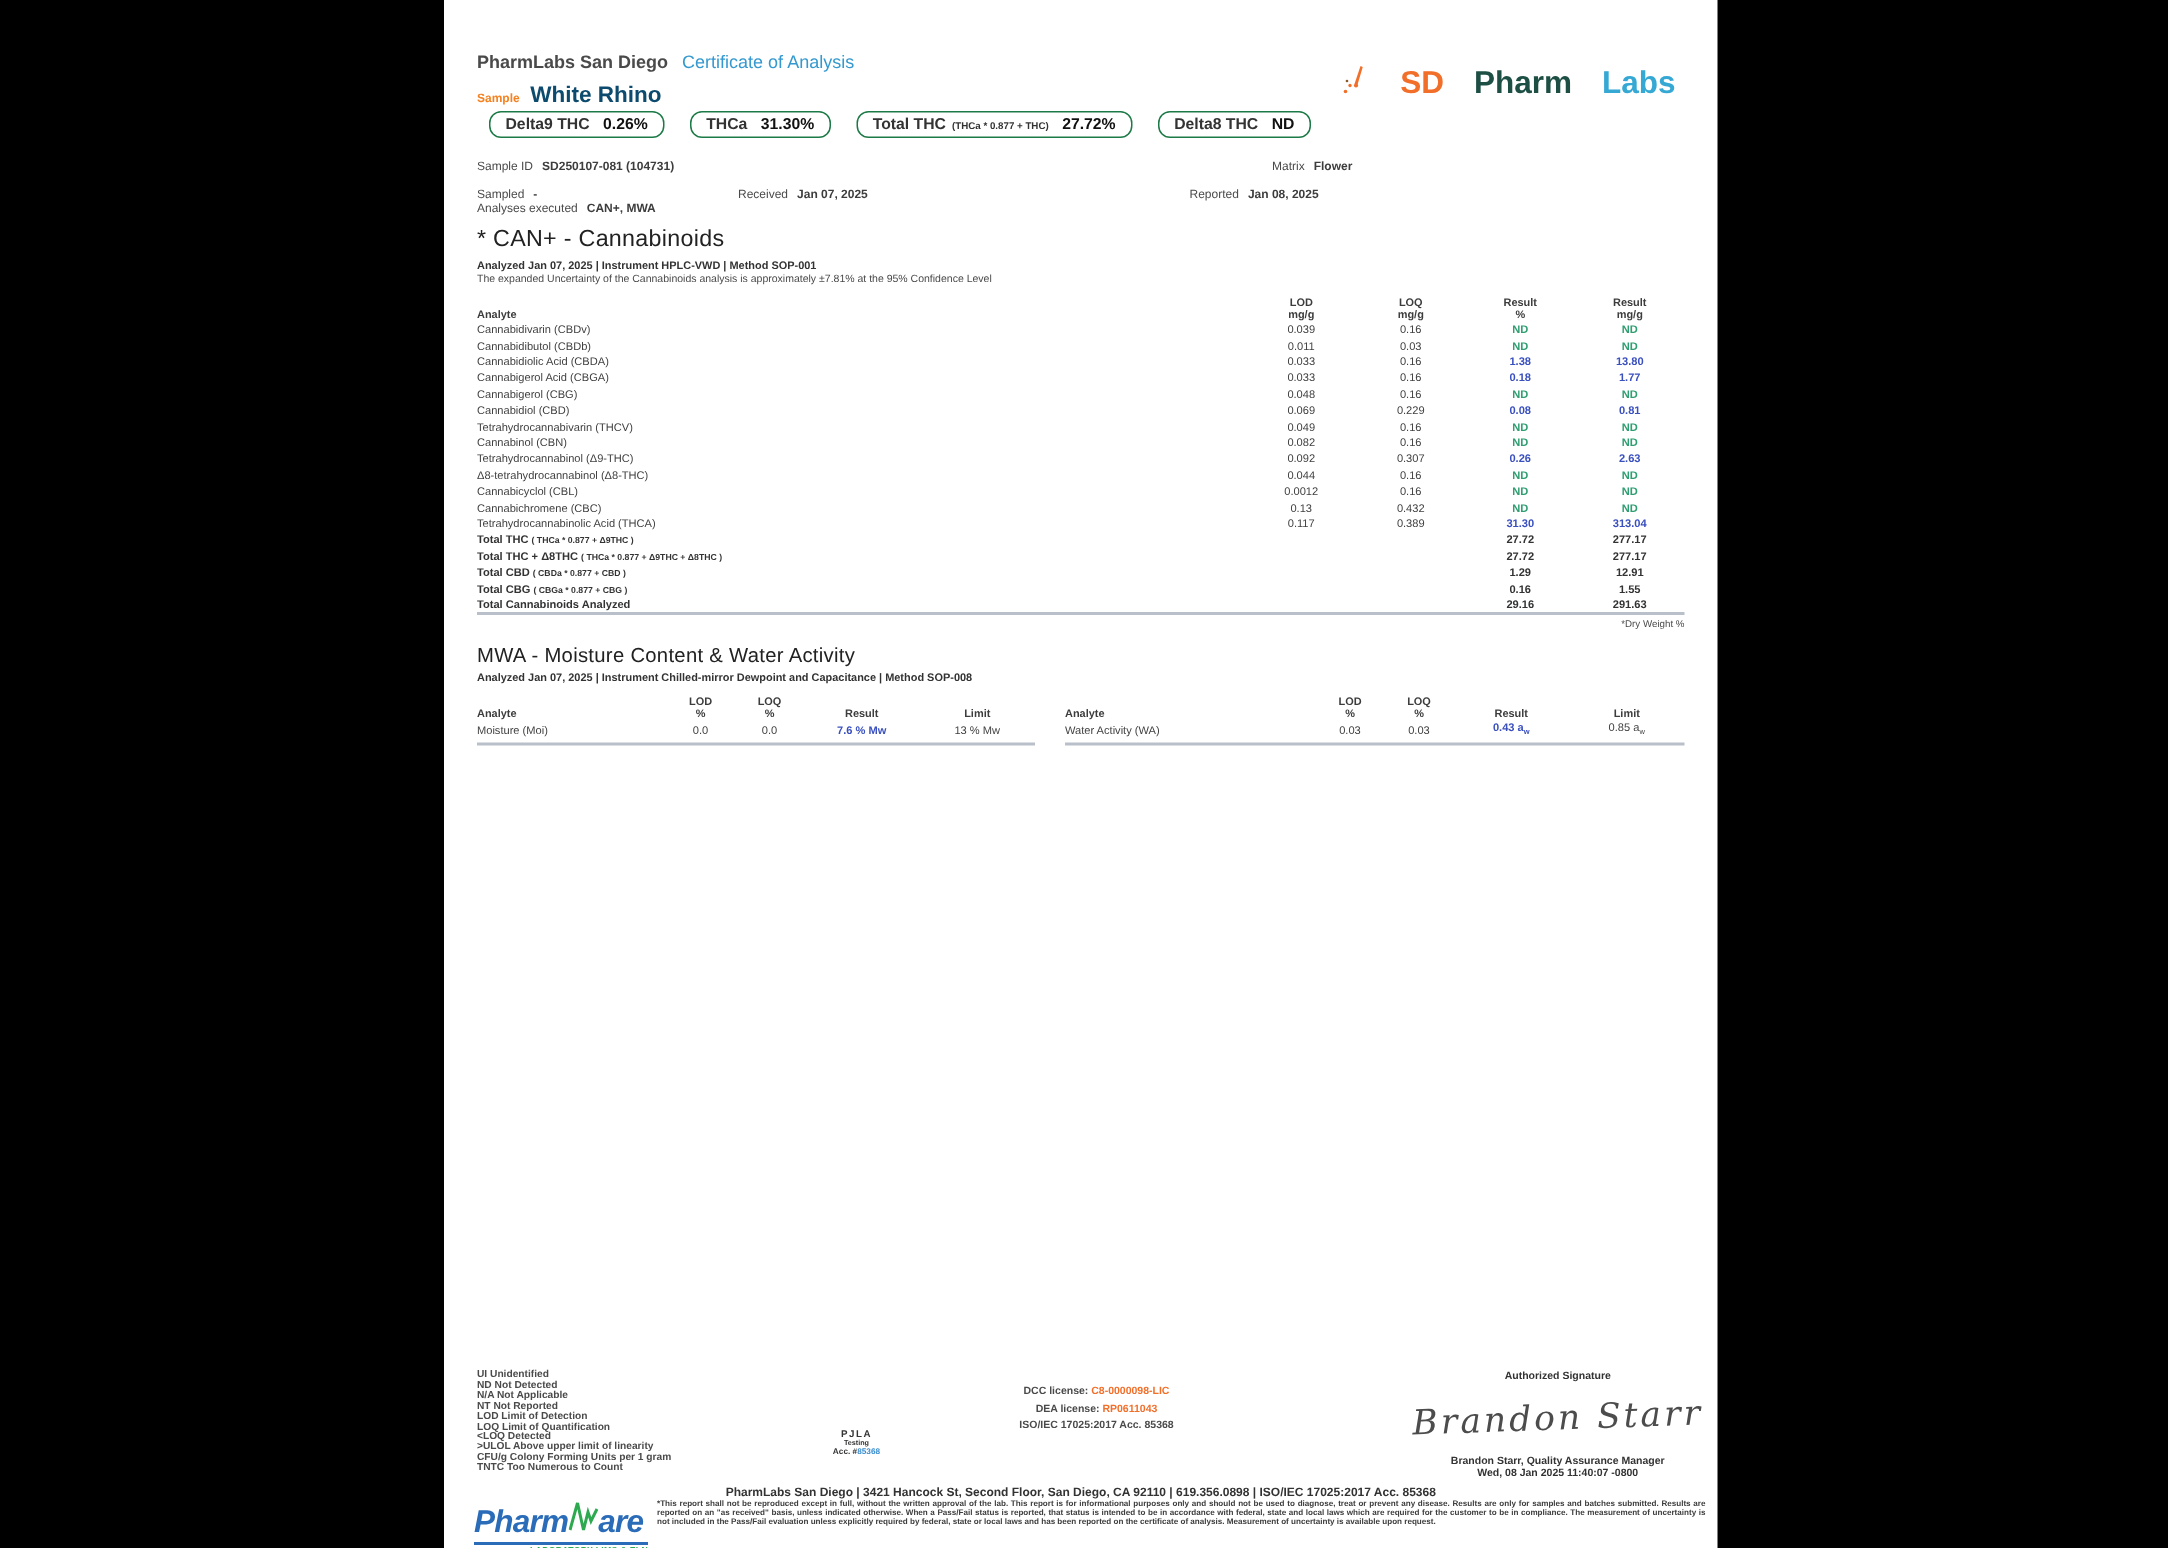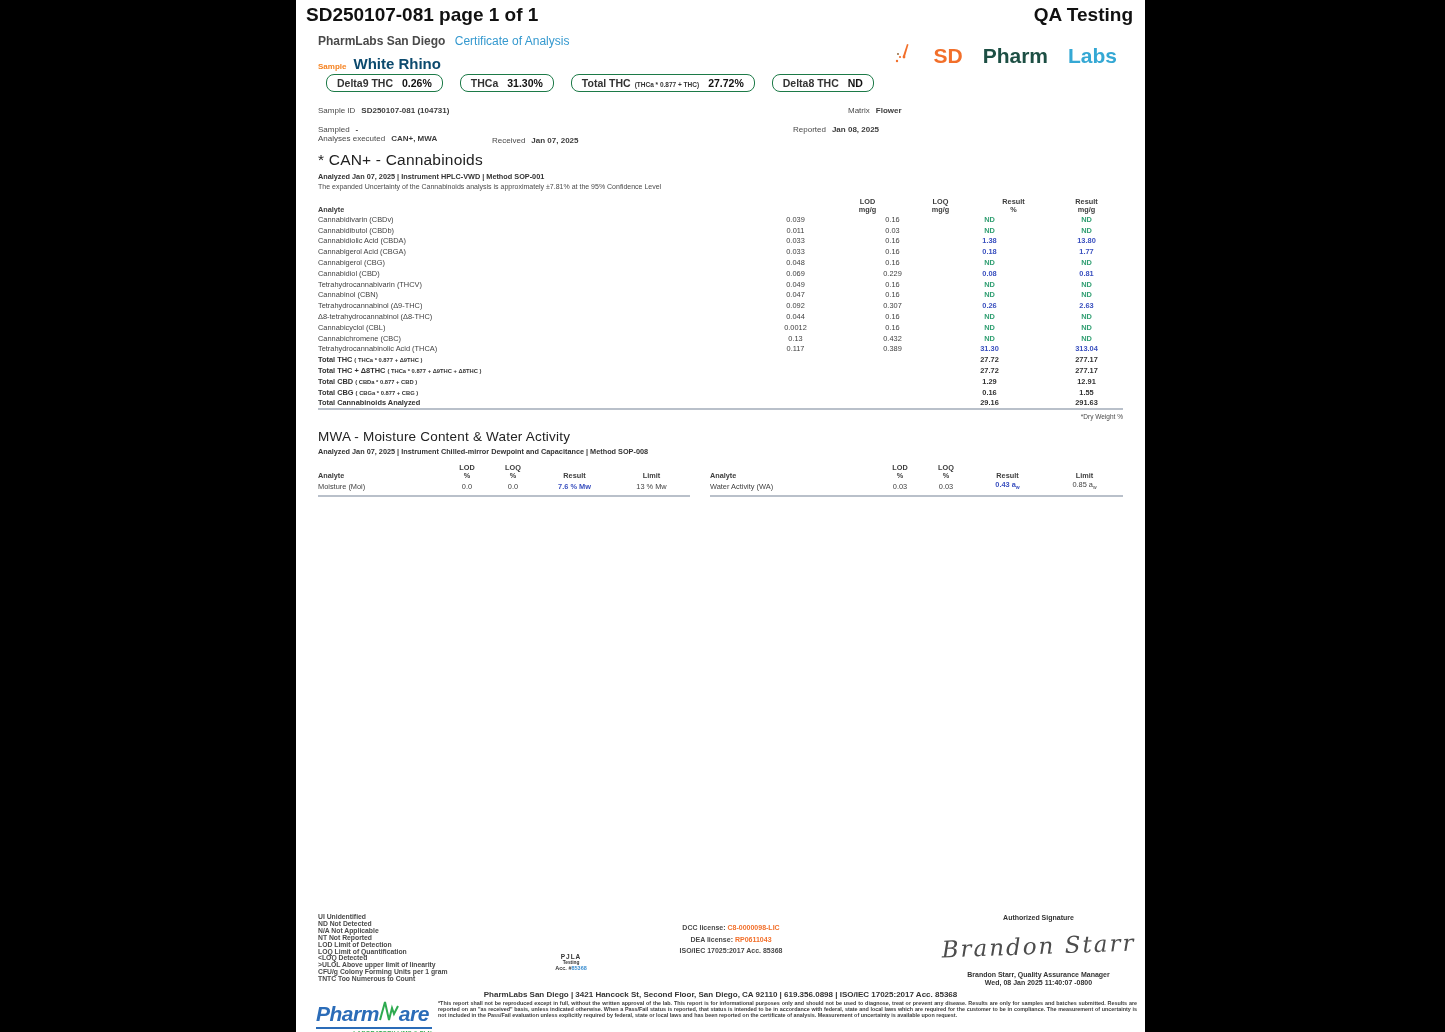--- a/index.html
+++ b/index.html
@@ -39,21 +39,21 @@
   
   .can{position:absolute;top:151px;left:22px;right:22px;}
   .sec-title{font-size:15.5px;color:#222;letter-spacing:.2px;}
   .sec-meta{font-size:7.3px;font-weight:bold;color:#333;margin-top:3px;}
   .sec-note{font-size:7px;color:#4a4a4a;margin-top:2px;}
 
   .thead{display:flex;align-items:flex-end;margin-top:8px;font-size:7.3px;font-weight:bold;color:#3d3d3d;}
   .thead .h-analyte{flex:1;}
   .hcol{width:73px;text-align:center;line-height:8px;}
   .tbody{border-bottom:2.5px solid #b9c0ca;}
-  .trow{display:flex;align-items:center;height:10.8px;font-size:7.4px;color:#3f3f3f;gap:24px;}
+  .trow{display:flex;align-items:center;height:10.8px;font-size:7.4px;color:#3f3f3f;}
   .c-analyte{flex:1;white-space:nowrap;}
   .c-analyte.tot{font-weight:bold;color:#333;}
   .c-analyte .formula{font-size:5.8px;font-weight:bold;margin-left:2px;}
   .c-num{width:73px;text-align:center;}
   .c-num.totv{font-weight:bold;color:#333;}
   .res.num-val{color:#3a50bf;font-weight:bold;}
   .res.nd{color:#2f9e71;font-weight:bold;}
   .dry-note{text-align:right;font-size:6.5px;color:#4a4a4a;margin-top:3px;}
 
   
@@ -96,24 +96,20 @@
   .pharmware{position:absolute;top:1000px;left:20px;width:116px;}
   .pw-main{display:flex;align-items:flex-end;border-bottom:2px solid #2b6cb8;padding-bottom:1px;}
   .pw-txt{font-size:21px;font-weight:bold;font-style:italic;color:#2b6cb8;letter-spacing:-.5px;}
   .pw-tag{text-align:right;font-size:5.8px;font-weight:bold;color:#2daa4f;margin-top:1px;letter-spacing:.2px;}
 </style>
 </head>
 <body>
 
 <div class="page">
 
-  <div class="doc-header">
-    <span>SD250107-081 page 1 of 1</span>
-    <span>QA Testing</span>
-  </div>
 
   <div class="brand-row">
     <span class="lab-name">PharmLabs San Diego</span>
     <span class="doc-type">Certificate of Analysis</span>
   </div>
 
   <div class="logo">
     <span>
       <svg width="16" height="22" viewBox="0 0 16 22">
         <circle cx="3" cy="19" r="1.2" fill="#f26f2a"></circle>
@@ -156,21 +152,21 @@
   <div class="info">
     <div class="ipos" style="left:22px;top:0;">
       <span class="lbl">Sample ID</span><span class="val">SD250107-081 (104731)</span>
     </div>
     <div class="ipos" style="left:552px;top:0;">
       <span class="lbl">Matrix</span><span class="val">Flower</span>
     </div>
     <div class="ipos" style="left:22px;top:19px;">
       <span class="lbl">Sampled</span><span class="val">-</span>
     </div>
-    <div class="ipos" style="left:182px;top:30px;padding-left:14px;">
+    <div class="ipos" style="left:182px;top:19px;padding-left:14px;">
       <span class="lbl">Received</span><span class="val">Jan 07, 2025</span>
     </div>
     <div class="ipos" style="left:497px;top:19px;">
       <span class="lbl">Reported</span><span class="val">Jan 08, 2025</span>
     </div>
     <div class="ipos" style="left:22px;top:28px;">
       <span class="lbl">Analyses executed</span><span class="val">CAN+, MWA</span>
     </div>
   </div>
 
@@ -244,21 +240,21 @@
      </div>
         <div class="trow">
        <div class="c-analyte">Tetrahydrocannabivarin (THCV)</div>
        <div class="c-num">0.049</div>
        <div class="c-num">0.16</div>
        <div class="c-num res nd">ND</div>
        <div class="c-num res nd">ND</div>
      </div>
         <div class="trow">
        <div class="c-analyte">Cannabinol (CBN)</div>
-       <div class="c-num">0.047</div>
+       <div class="c-num">0.082</div>
        <div class="c-num">0.16</div>
        <div class="c-num res nd">ND</div>
        <div class="c-num res nd">ND</div>
      </div>
         <div class="trow">
        <div class="c-analyte">Tetrahydrocannabinol (Δ9-THC)</div>
        <div class="c-num">0.092</div>
        <div class="c-num">0.307</div>
        <div class="c-num res num-val">0.26</div>
        <div class="c-num res num-val">2.63</div>

